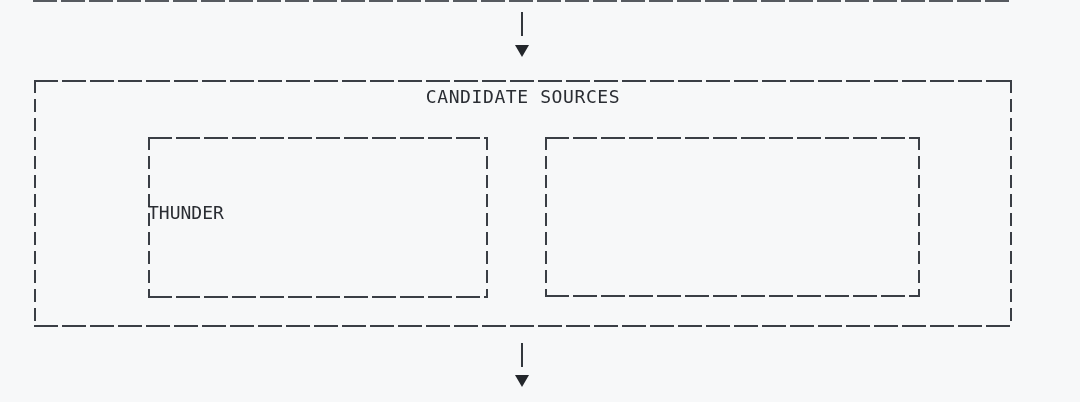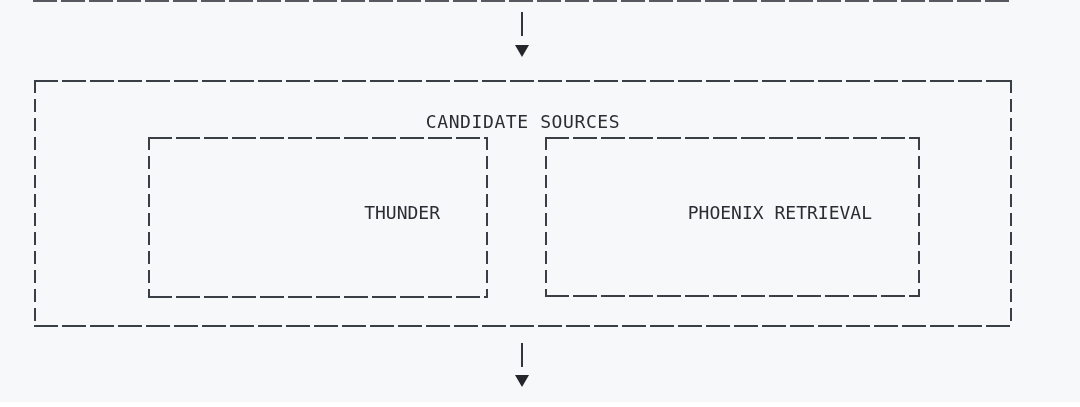--- a/index.html
+++ b/index.html
@@ -47,34 +47,34 @@
   .conn-top-line    { left: 521px; top: 12px; }
   .conn-top-head    { left: 515px; top: 45px; }
   .conn-bottom-line { left: 521px; top: 343px; }
   .conn-bottom-head { left: 515px; top: 375px; }
 
   .outer-box {
     left: 34px; top: 80px;
     width: 978px; height: 247px;
   }
   .outer-title {
-    margin-top: 29px;
+    margin-top: 4px;
     text-align: center;
     font-size: 18px;
     letter-spacing: 0.6px;
     line-height: 26px;
     font-weight: 500;
     white-space: pre;
   }
   .inner-box { font-size: 18px; line-height: 26px; }
   .thunder-box { left: 114px; top: 57px; width: 340px; height: 161px; }
   .phoenix-box { left: 511px; top: 57px; width: 375px; height: 160px; }
   .inner-titles {
     margin-top: 11px;
-    text-align: right;
+    text-align: left;
     padding-right: 48px;
     white-space: pre;
   }
   .inner-body {
     margin-top: 26px;
     padding-left: 26px;
     white-space: pre;
   }
   .bottom-strip {
     position: absolute;
@@ -100,21 +100,20 @@
         <div>THUNDER</div>
       </div>
       <div class="inner-body">
         
         
       </div>
     </div>
 
     <div class="ascii-box inner-box phoenix-box">
       <div class="inner-titles">
-        <div>PHOENIX RETRIEVAL</div>
       </div>
       <div class="inner-body">
         
         
       </div>
     </div>
   </div>
 
   <div class="connector-line conn-bottom-line"></div>
   <div class="arrowhead-down conn-bottom-head"></div>

